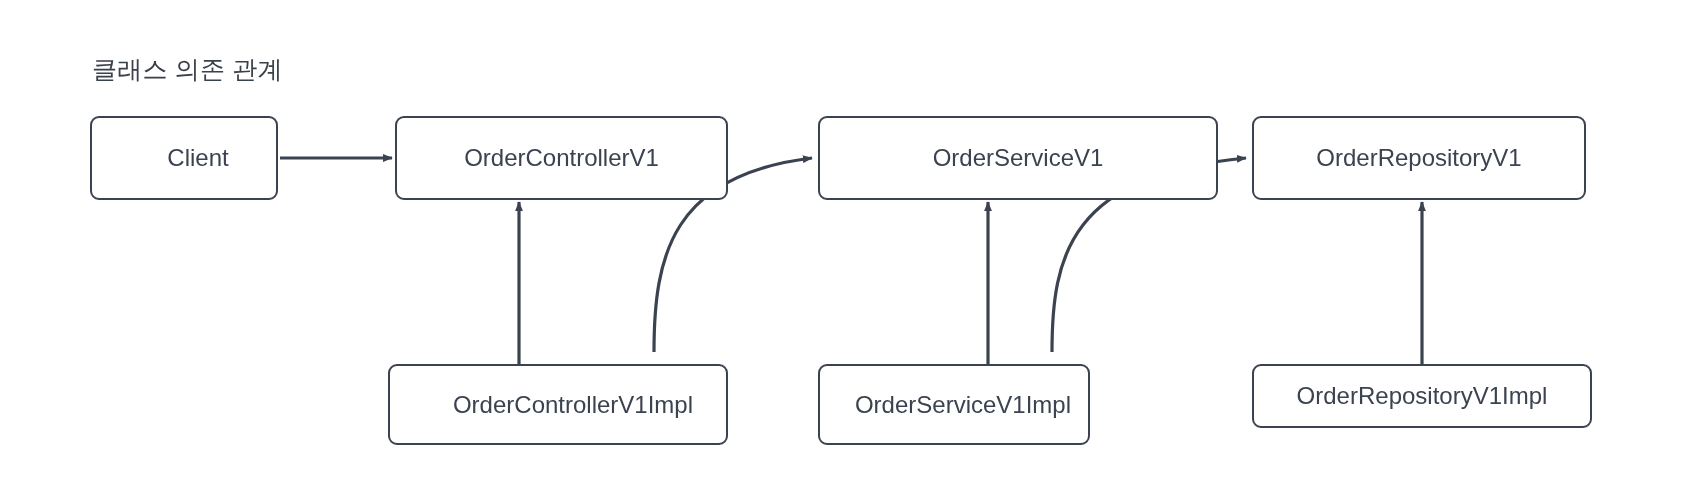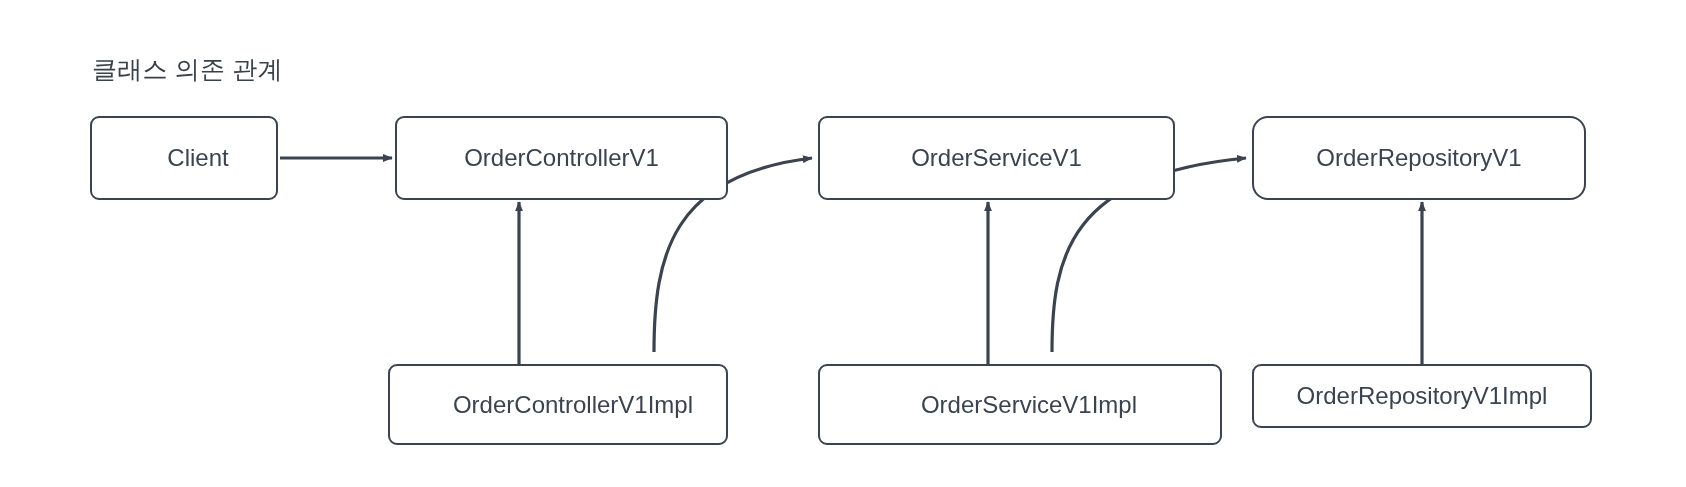--- a/index.html
+++ b/index.html
@@ -97,29 +97,29 @@
       <line x1="1422" y1="364" x2="1422" y2="202" stroke="#3b4350" stroke-width="3.2" marker-end="url(#arrowhead)"></line>
     </g>
   </svg>
 
   <div class="node" id="node-client" style="left: 90px; top: 116px; width: 188px; height: 84px; padding-left: 28px;">
     <span class="node-label">Client</span>
   </div>
   <div class="node" id="node-order-controller-v1" style="left: 395px; top: 116px; width: 333px; height: 84px;">
     <span class="node-label">OrderControllerV1</span>
   </div>
-  <div class="node" id="node-order-service-v1" style="left: 818px; top: 116px; width: 357px; height: 84px;">
+  <div class="node" id="node-order-service-v1" style="left: 818px; top: 116px; width: 400px; height: 84px;">
     <span class="node-label">OrderServiceV1</span>
   </div>
-  <div class="node" id="node-order-repository-v1" style="left: 1252px; top: 116px; width: 334px; height: 84px; border-radius: 16px;">
+  <div class="node" id="node-order-repository-v1" style="left: 1252px; top: 116px; width: 334px; height: 84px;">
     <span class="node-label">OrderRepositoryV1</span>
   </div>
   <div class="node" id="node-order-controller-v1-impl" style="left: 388px; top: 364px; width: 340px; height: 81px; padding-left: 30px;">
     <span class="node-label">OrderControllerV1Impl</span>
   </div>
-  <div class="node" id="node-order-service-v1-impl" style="left: 818px; top: 364px; width: 404px; height: 81px; padding-left: 18px;">
+  <div class="node" id="node-order-service-v1-impl" style="left: 818px; top: 364px; width: 272px; height: 81px; padding-left: 18px;">
     <span class="node-label">OrderServiceV1Impl</span>
   </div>
   <div class="node" id="node-order-repository-v1-impl" style="left: 1252px; top: 364px; width: 340px; height: 64px;">
     <span class="node-label">OrderRepositoryV1Impl</span>
   </div>
 
 </div>
 
 </body></html>

